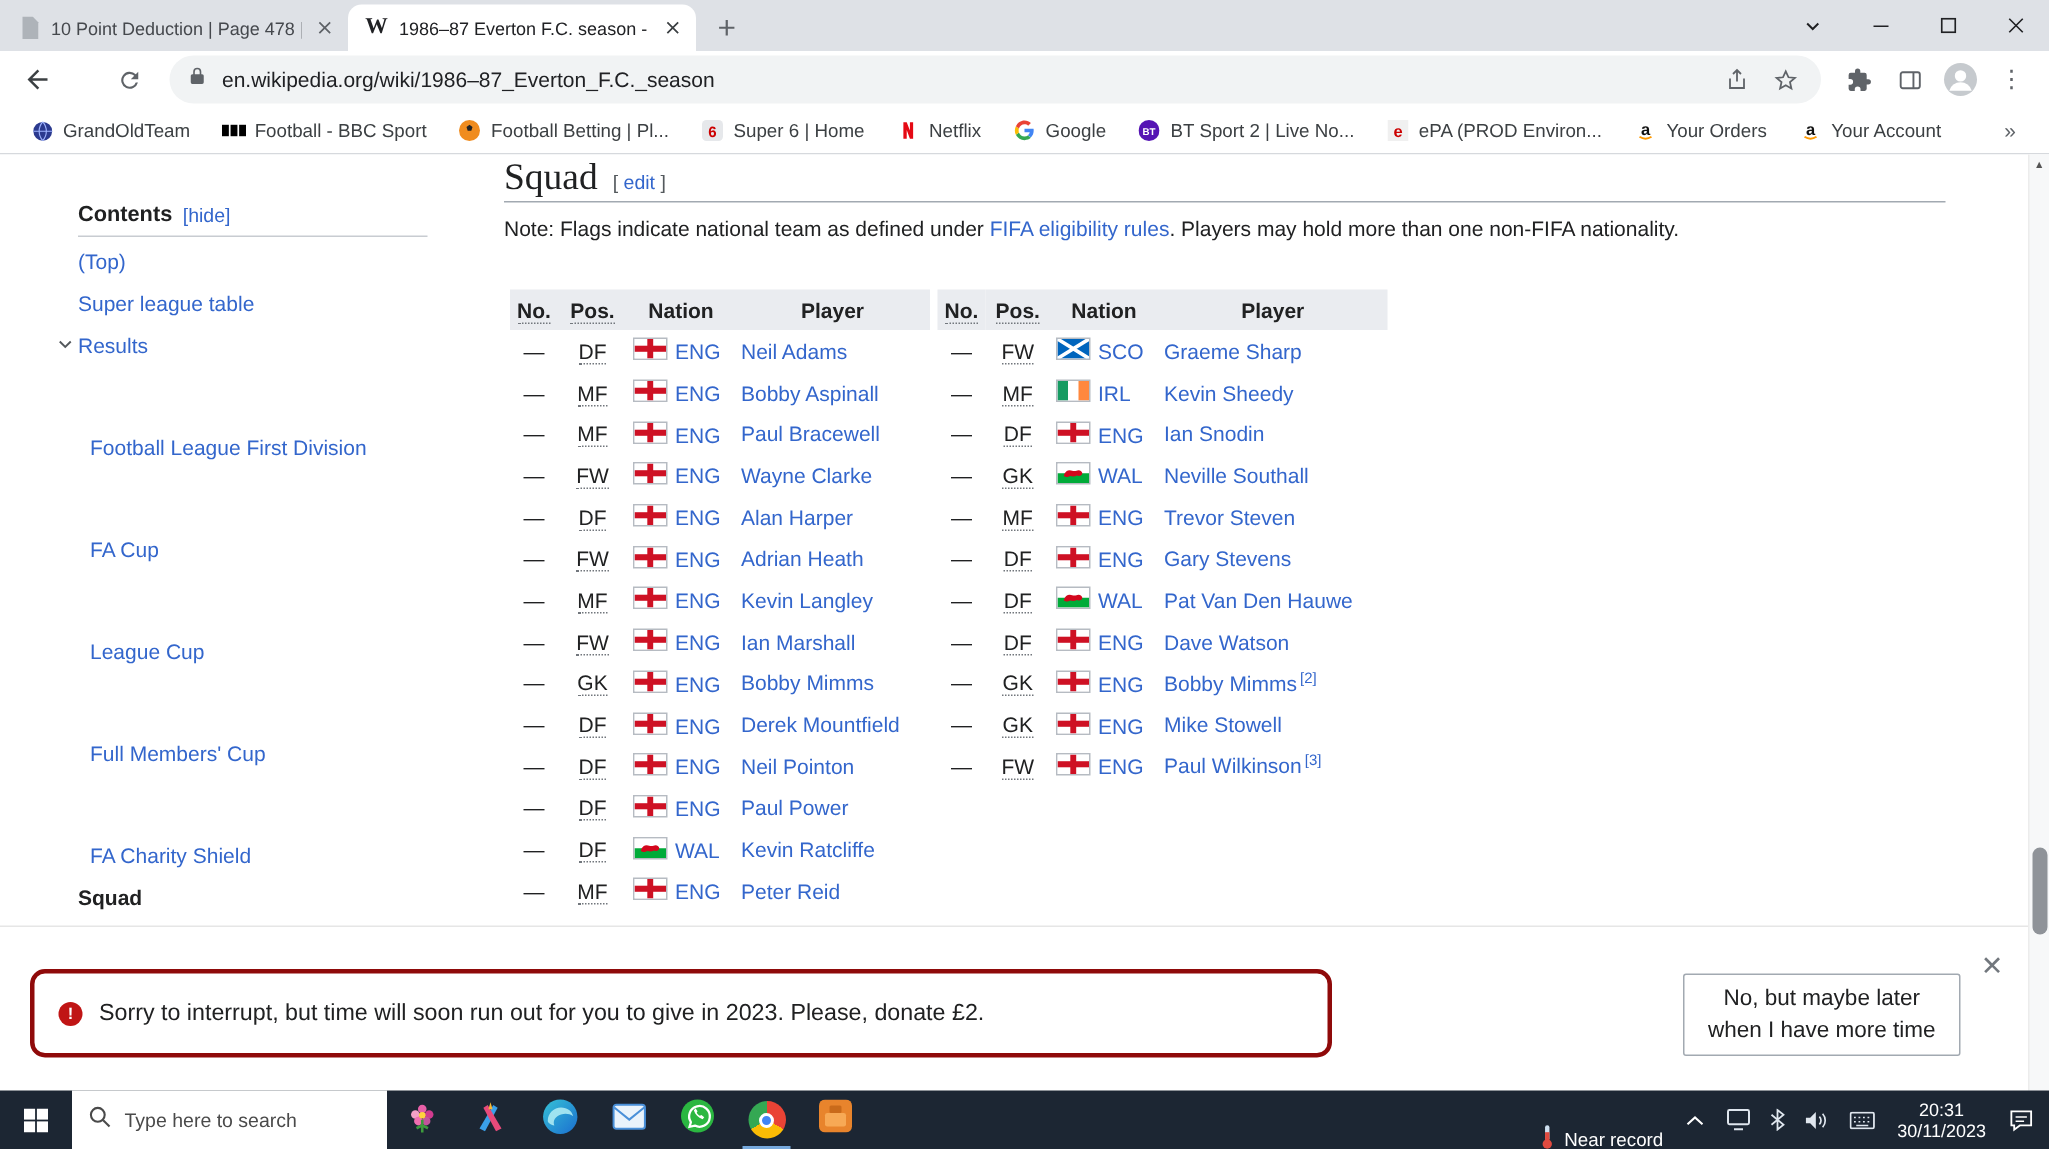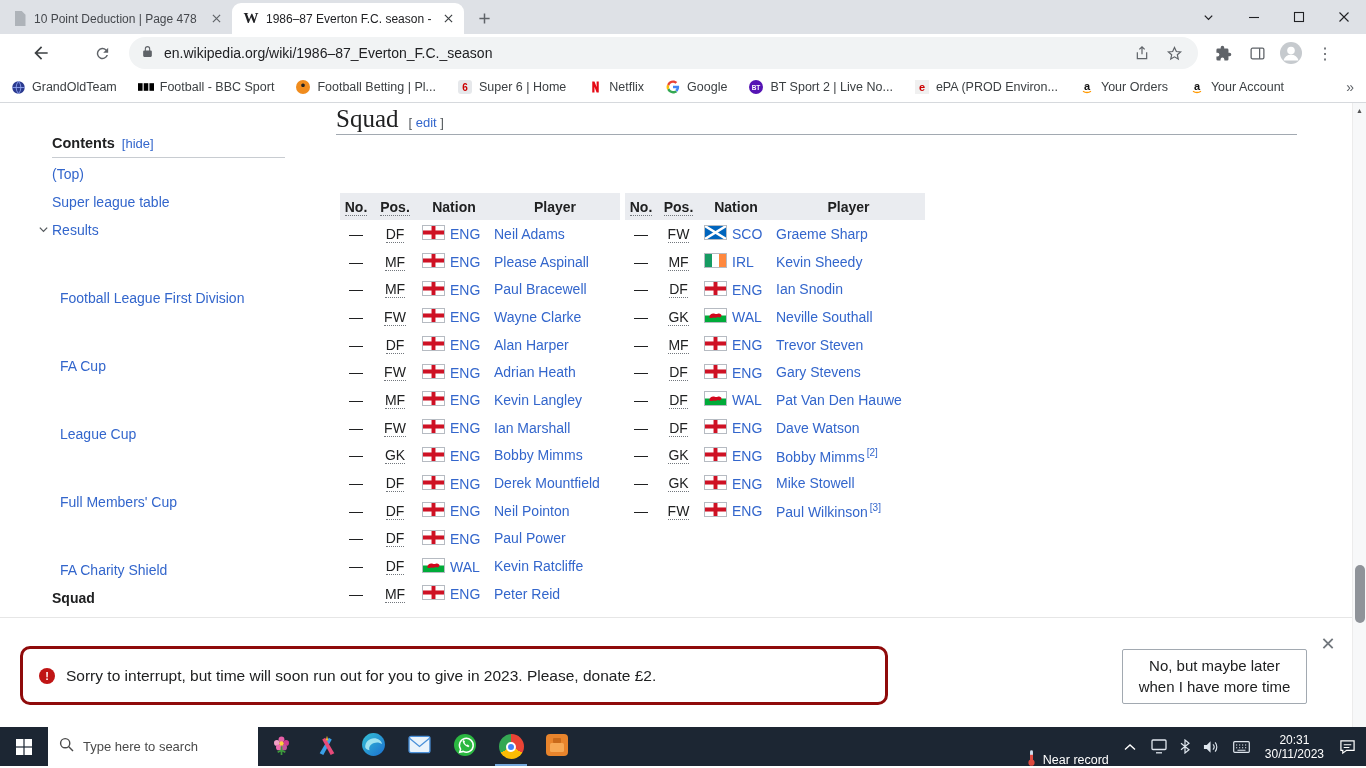--- a/index.html
+++ b/index.html
@@ -13,31 +13,31 @@
   .tab.active { background:#fff; border-radius:9px 9px 0 0; color:#202124; }
   .tab-title { flex:1; white-space:nowrap; overflow:hidden; }
   .tab-close { width:16px; height:16px; display:flex; align-items:center; justify-content:center; border-radius:50%; }
   .tab-fav { width:16px; height:16px; display:flex; align-items:center; justify-content:center; }
   .wfav { font-family:"Liberation Serif", serif; font-weight:bold; font-size:15px; color:#202124; }
   .newtab { width:28px; height:28px; margin:0 0 2px 6px; display:flex; align-items:center; justify-content:center; border-radius:50%; }
   .winctl { margin-left:auto; display:flex; height:34px; align-self:flex-start; }
   .winbtn { width:45px; height:34px; display:flex; align-items:center; justify-content:center; }
 
   
-  .toolbar { position:absolute; top:34px; left:0; width:1366px; height:38px; background:#fff; display:flex; align-items:center; padding:0 24px; }
+  .toolbar { position:absolute; top:34px; left:0; width:1366px; height:38px; background:#fff; display:flex; align-items:center; padding:0 8px; }
   .navbtn { width:28px; height:28px; display:flex; align-items:center; justify-content:center; border-radius:50%; margin:0 3px; }
   .navbtn.reload { margin-left:30px; }
   .omnibox { flex:1; height:32px; margin:0 8px 0 10px; background:#f1f3f4; border-radius:16px; display:flex; align-items:center; padding:0 12px; }
   .omni-url { flex:1; font-size:14px; color:#202124; margin-left:10px; white-space:nowrap; overflow:hidden; }
   .omni-ic { width:24px; height:24px; display:flex; align-items:center; justify-content:center; margin-left:8px; }
   .chromebtn { width:26px; height:26px; display:flex; align-items:center; justify-content:center; margin:0 4px; }
   .kebab { font-size:16px; color:#5f6368; letter-spacing:0; }
 
   
-  .bookmarks { position:absolute; top:72px; left:0; width:1366px; height:31px; background:#fff; border-bottom:1px solid #d6d9dd; display:flex; align-items:center; padding:0 10px; }
+  .bookmarks { position:absolute; top:72px; left:0; width:1366px; height:31px; background:#fff; border-bottom:1px solid #d6d9dd; display:flex; align-items:center; padding:0 20px; }
   #bm-items { display:flex; align-items:center; gap:21px; flex:1; min-width:0; }
   .bm-item { display:flex; align-items:center; gap:6px; white-space:nowrap; }
   .bm-icon { width:16px; height:16px; display:flex; align-items:center; justify-content:center; }
   .bm-label { font-size:12.5px; color:#3c4043; }
   .bm-overflow { margin-left:auto; color:#5f6368; font-size:14px; padding:0 2px; }
 
   
   .page { position:absolute; top:103px; left:0; width:1366px; height:514px; background:#fff; color:#202122; }
 
   .toc { position:absolute; left:40px; top:28px; width:280px; }
@@ -330,20 +330,21 @@
           <div class="toc-item lvl1"><span>References</span></div>
         </div>
     </div>
 
     <div class="headline">
       <h1>Squad</h1>
       <span class="editsec"><span>[ </span><a>edit</a><span> ]</span></span>
     </div>
     <div class="heading-rule"></div>
 
+    <p class="note"><span>Note: Flags indicate national team as defined under </span><a class="wlink">FIFA eligibility rules</a><span>. Players may hold more than one non-FIFA nationality.</span></p>
 
     <table class="squad tleft" id="squad-left">
         <colgroup>
           <col style="width:32px">
           <col style="width:46px">
           <col style="width:72px">
           <col style="width:130px">
         </colgroup>
         <thead>
           <tr>
@@ -365,21 +366,21 @@
             <td class="c-player"><a class="wlink">Neil Adams</a></td>
           </tr>
           <tr>
             <td class="c-no">—</td>
             <td class="c-pos"><span class="abbr">MF</span></td>
             <td class="c-nat"><span class="flag"><svg viewBox="0 0 30 18" preserveAspectRatio="none">
                   <rect width="30" height="18" fill="#fff"></rect>
                   <rect x="12.2" width="5.6" height="18" fill="#ce1124"></rect>
                   <rect y="6.2" width="30" height="5.6" fill="#ce1124"></rect>
                 </svg></span><a class="wlink">ENG</a></td>
-            <td class="c-player"><a class="wlink">Please Aspinall</a></td>
+            <td class="c-player"><a class="wlink">Bobby Aspinall</a></td>
           </tr>
           <tr>
             <td class="c-no">—</td>
             <td class="c-pos"><span class="abbr">MF</span></td>
             <td class="c-nat"><span class="flag"><svg viewBox="0 0 30 18" preserveAspectRatio="none">
                   <rect width="30" height="18" fill="#fff"></rect>
                   <rect x="12.2" width="5.6" height="18" fill="#ce1124"></rect>
                   <rect y="6.2" width="30" height="5.6" fill="#ce1124"></rect>
                 </svg></span><a class="wlink">ENG</a></td>
             <td class="c-player"><a class="wlink">Paul Bracewell</a></td>

